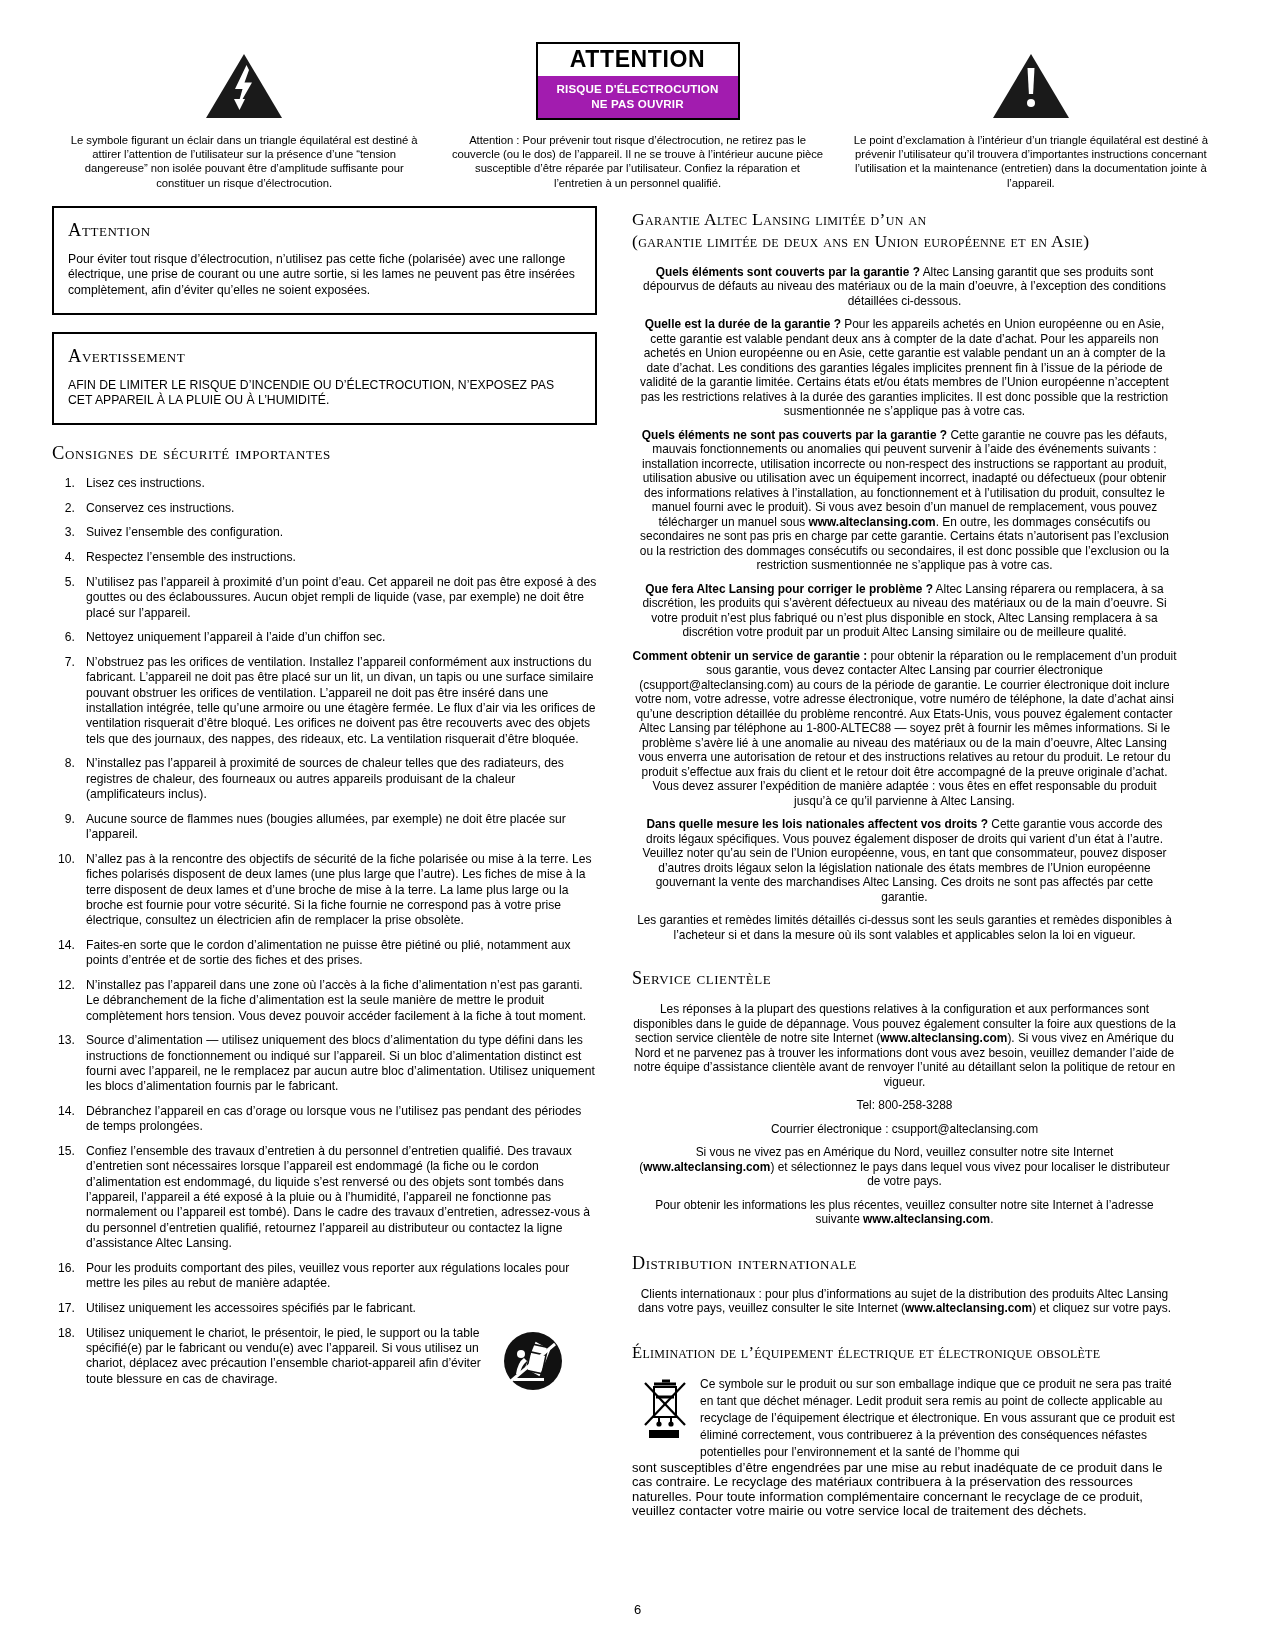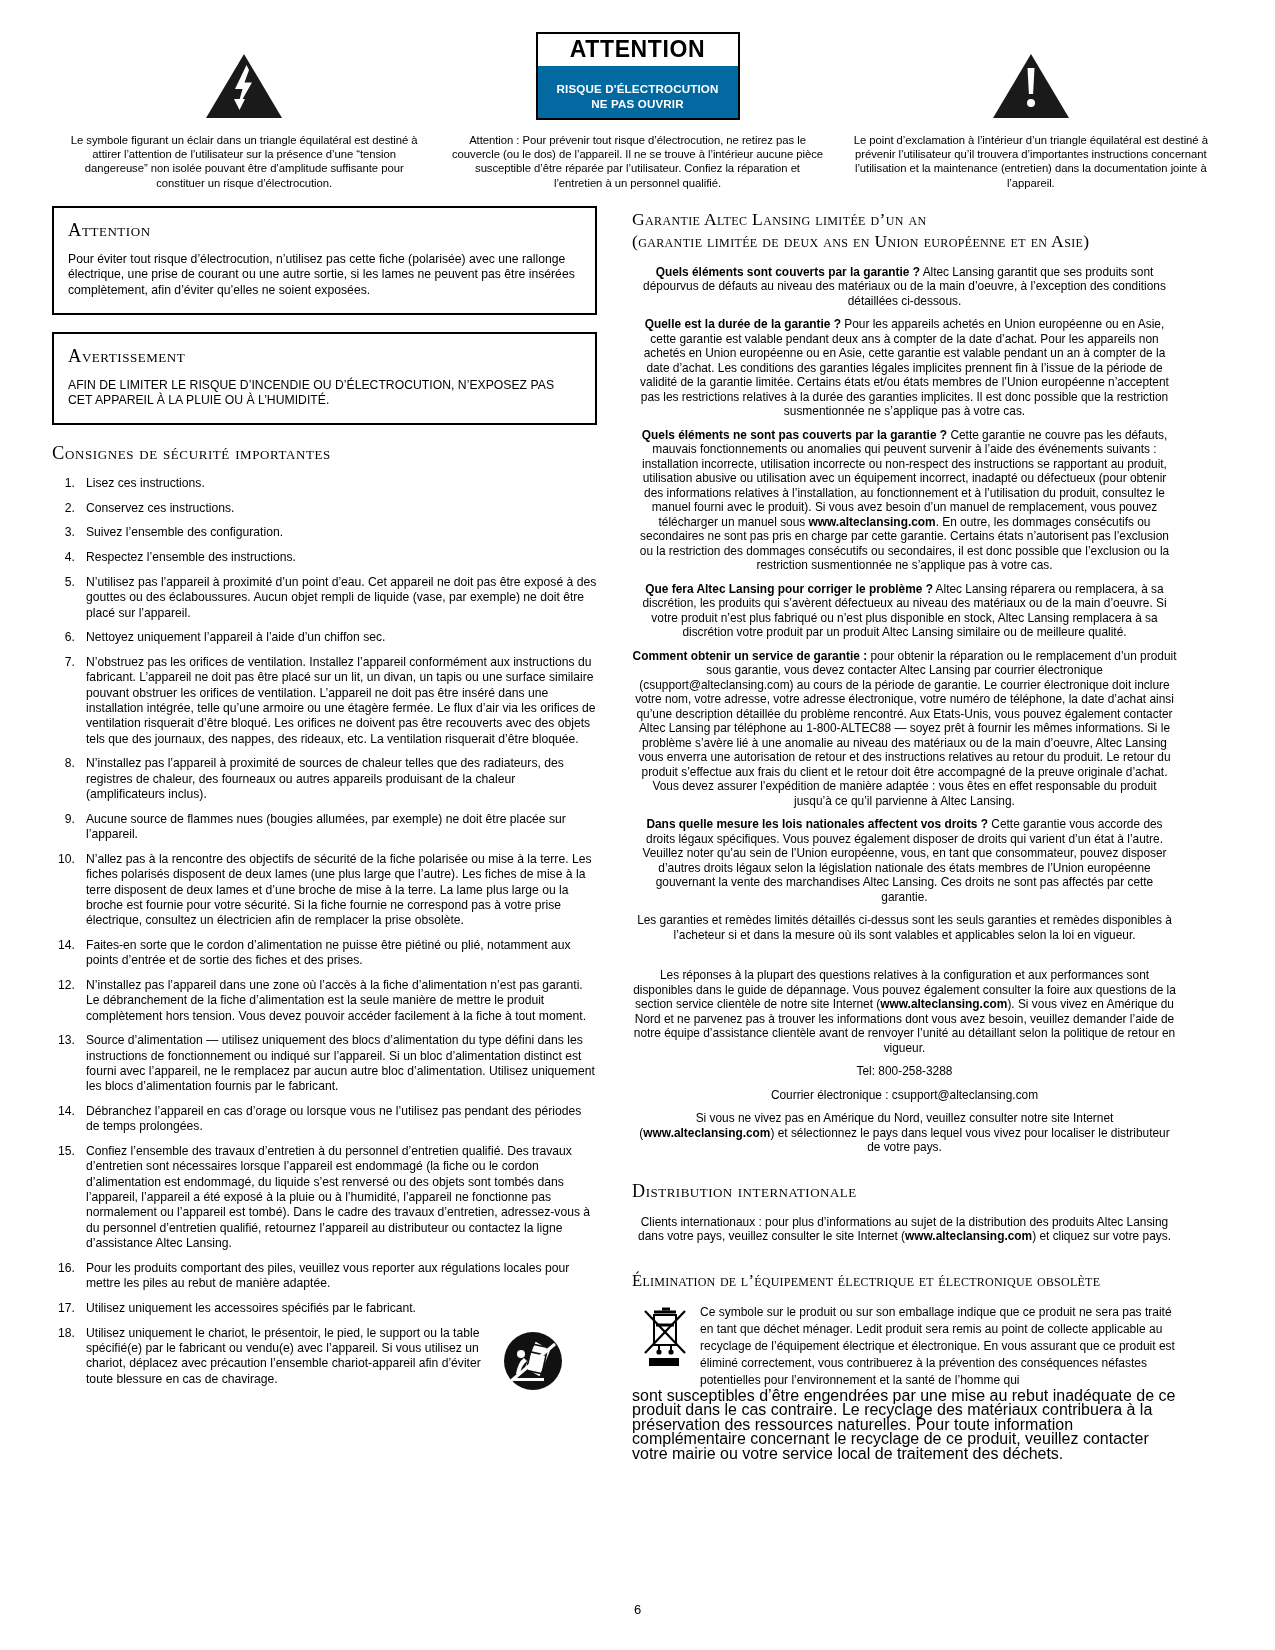--- a/index.html
+++ b/index.html
@@ -61,28 +61,28 @@
   }
   .attn-plate .top {
     text-align: center;
     font-size: 23px;
     font-weight: bold;
     letter-spacing: 0.6px;
     padding: 3px 0 5px 0;
     line-height: 24px;
   }
   .attn-plate .bot {
-    background: #0369a1;
+    background: #a21caf;
     color: #fff;
     text-align: center;
     font-size: 11.6px;
     font-weight: bold;
     letter-spacing: 0.15px;
     line-height: 14.5px;
-    padding: 16px 0 7px 0;
+    padding: 6px 0 7px 0;
   }
 
   
   .columns {
     display: flex;
     padding: 16px 52px 0 52px;
     box-sizing: border-box;
     width: 1275px;
     align-items: flex-start;
   }
@@ -188,21 +188,21 @@
     width: 52px;
     height: 64px;
     margin: 1px 8px 0 8px;
   }
   .weee-text {
     flex: 1 1 auto;
     font-size: 12px;
     line-height: 17px;
   }
   .weee-tail {
-    font-size: 16px;
+    font-size: 13px;
     line-height: 14.5px;
     margin-top: 0;
   }
 
   .page-number {
     position: absolute;
     bottom: 33px;
     left: 0;
     width: 1275px;
     text-align: center;
@@ -375,28 +375,30 @@
           <p class="body"><b>Quels éléments sont couverts par la garantie ?</b><span> Altec Lansing garantit que ses produits sont dépourvus de défauts au niveau des matériaux ou de la main d’oeuvre, à l’exception des conditions détaillées ci-dessous.</span></p>
           <p class="body"><b>Quelle est la durée de la garantie ?</b><span> Pour les appareils achetés en Union européenne ou en Asie, cette garantie est valable pendant deux ans à compter de la date d’achat. Pour les appareils non achetés en Union européenne ou en Asie, cette garantie est valable pendant un an à compter de la date d’achat. Les conditions des garanties légales implicites prennent fin à l’issue de la période de validité de la garantie limitée. Certains états et/ou états membres de l’Union européenne n’acceptent pas les restrictions relatives à la durée des garanties implicites. Il est donc possible que la restriction susmentionnée ne s’applique pas à votre cas.</span></p>
           <p class="body"><b>Quels éléments ne sont pas couverts par la garantie ?</b><span> Cette garantie ne couvre pas les défauts, mauvais fonctionnements ou anomalies qui peuvent survenir à l’aide des événements suivants : installation incorrecte, utilisation incorrecte ou non-respect des instructions se rapportant au produit, utilisation abusive ou utilisation avec un équipement incorrect, inadapté ou défectueux (pour obtenir des informations relatives à l’installation, au fonctionnement et à l’utilisation du produit, consultez le manuel fourni avec le produit). Si vous avez besoin d’un manuel de remplacement, vous pouvez télécharger un manuel sous </span><b>www.alteclansing.com</b><span>. En outre, les dommages consécutifs ou secondaires ne sont pas pris en charge par cette garantie. Certains états n’autorisent pas l’exclusion ou la restriction des dommages consécutifs ou secondaires, il est donc possible que l’exclusion ou la restriction susmentionnée ne s’applique pas à votre cas.</span></p>
           <p class="body"><b>Que fera Altec Lansing pour corriger le problème ?</b><span> Altec Lansing réparera ou remplacera, à sa discrétion, les produits qui s’avèrent défectueux au niveau des matériaux ou de la main d’oeuvre. Si votre produit n’est plus fabriqué ou n’est plus disponible en stock, Altec Lansing remplacera à sa discrétion votre produit par un produit Altec Lansing similaire ou de meilleure qualité.</span></p>
           <p class="body"><b>Comment obtenir un service de garantie :</b><span> pour obtenir la réparation ou le remplacement d’un produit sous garantie, vous devez contacter Altec Lansing par courrier électronique (csupport@alteclansing.com) au cours de la période de garantie. Le courrier électronique doit inclure votre nom, votre adresse, votre adresse électronique, votre numéro de téléphone, la date d’achat ainsi qu’une description détaillée du problème rencontré. Aux Etats-Unis, vous pouvez également contacter Altec Lansing par téléphone au 1-800-ALTEC88 — soyez prêt à fournir les mêmes informations. Si le problème s’avère lié à une anomalie au niveau des matériaux ou de la main d’oeuvre, Altec Lansing vous enverra une autorisation de retour et des instructions relatives au retour du produit. Le retour du produit s’effectue aux frais du client et le retour doit être accompagné de la preuve originale d’achat. Vous devez assurer l’expédition de manière adaptée : vous êtes en effet responsable du produit jusqu’à ce qu’il parvienne à Altec Lansing.</span></p>
           <p class="body"><b>Dans quelle mesure les lois nationales affectent vos droits ?</b><span> Cette garantie vous accorde des droits légaux spécifiques. Vous pouvez également disposer de droits qui varient d’un état à l’autre. Veuillez noter qu’au sein de l’Union européenne, vous, en tant que consommateur, pouvez disposer d’autres droits légaux selon la législation nationale des états membres de l’Union européenne gouvernant la vente des marchandises Altec Lansing. Ces droits ne sont pas affectés par cette garantie.</span></p>
           <p class="body"><span>Les garanties et remèdes limités détaillés ci-dessus sont les seuls garanties et remèdes disponibles à l’acheteur si et dans la mesure où ils sont valables et applicables selon la loi en vigueur.</span></p>
         </div>
 
       <div class="sec-spacer"></div>
+      <div class="sec-head-r">Service clientèle</div>
 
       <p class="body"><span>Les réponses à la plupart des questions relatives à la configuration et aux performances sont disponibles dans le guide de dépannage. Vous pouvez également consulter la foire aux questions de la section service clientèle de notre site Internet (</span><b>www.alteclansing.com</b><span>). Si vous vivez en Amérique du Nord et ne parvenez pas à trouver les informations dont vous avez besoin, veuillez demander l’aide de notre équipe d’assistance clientèle avant de renvoyer l’unité au détaillant selon la politique de retour en vigueur.</span></p>
 
       <p class="body">Tel: 800-258-3288</p>
       <p class="body">Courrier électronique : csupport@alteclansing.com</p>
 
       <p class="body"><span>Si vous ne vivez pas en Amérique du Nord, veuillez consulter notre site Internet (</span><b>www.alteclansing.com</b><span>) et sélectionnez le pays dans lequel vous vivez pour localiser le distributeur de votre pays.</span></p>
 
+      <p class="body"><span>Pour obtenir les informations les plus récentes, veuillez consulter notre site Internet à l’adresse suivante </span><b>www.alteclansing.com</b><span>.</span></p>
 
       <div class="sec-spacer"></div>
       <div class="sec-head-r">Distribution internationale</div>
 
       <p class="body"><span>Clients internationaux : pour plus d’informations au sujet de la distribution des produits Altec Lansing dans votre pays, veuillez consulter le site Internet (</span><b>www.alteclansing.com</b><span>) et cliquez sur votre pays.</span></p>
 
       <div class="sec-spacer"></div>
       <div class="sec-head-r wide">Élimination de l’équipement électrique et électronique obsolète</div>
 
       <div class="weee-block">

